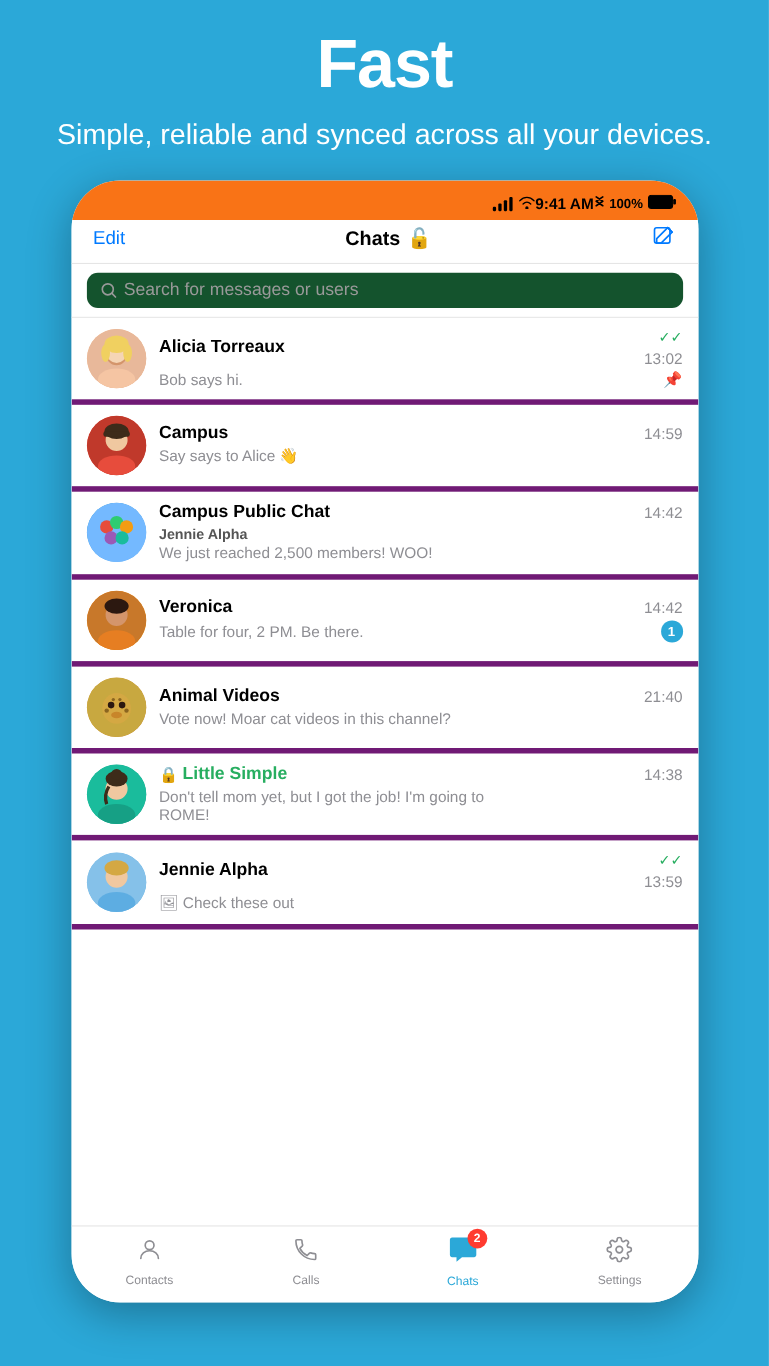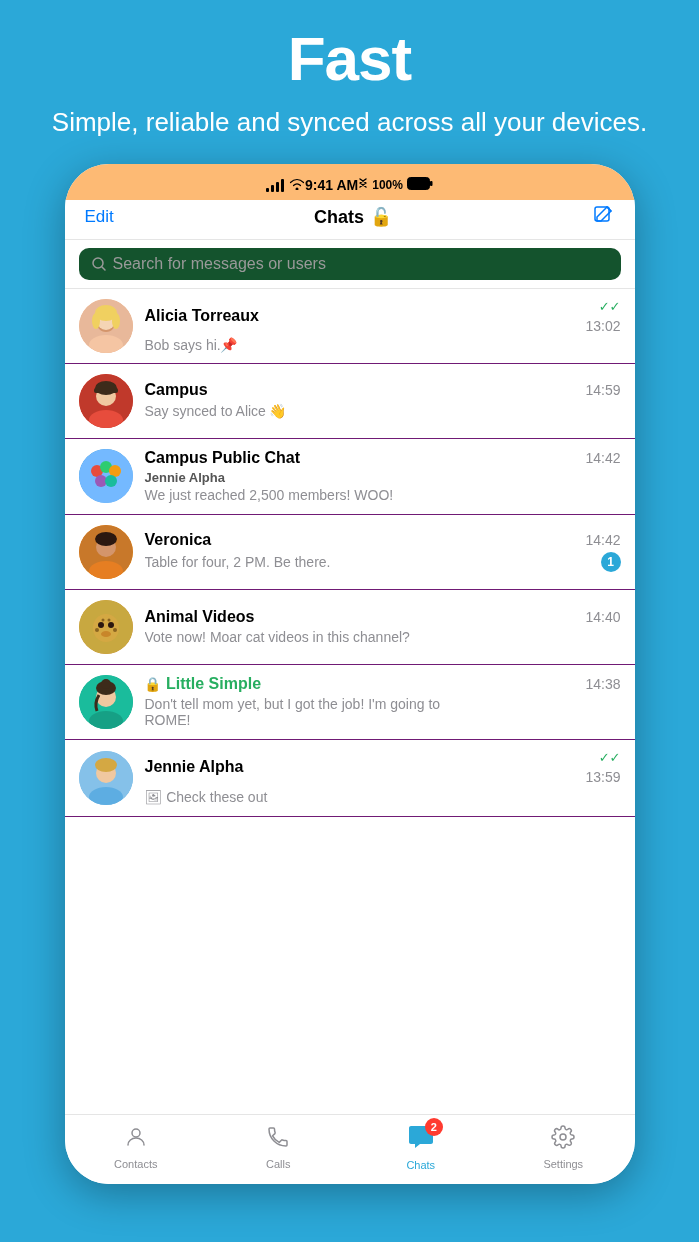--- a/index.html
+++ b/index.html
@@ -46,24 +46,24 @@
       background: white;
       border-radius: 44px;
       overflow: hidden;
       box-shadow: 0 10px 40px rgba(0,0,0,0.3);
       display: flex;
       flex-direction: column;
     }
 
     
     .status-bar {
-      background: #fdba74;
-      display: flex;
-      align-items: center;
-      justify-content: center;
+      background: #f97316;
+      display: flex;
+      align-items: center;
+      justify-content: flex-end;
       padding: 10px 20px 4px 20px;
       height: 36px;
     }
     .status-left {
       display: flex;
       align-items: center;
       gap: 5px;
       font-size: 13px;
       font-weight: 600;
     }
@@ -143,21 +143,21 @@
     .chat-list {
       flex: 1;
       overflow: hidden;
       background: white;
     }
 
     .chat-item {
       display: flex;
       align-items: center;
       padding: 10px 14px;
-      border-bottom: 1px solid #701a75;
+      border-bottom: 5px solid #701a75;
       gap: 12px;
       cursor: pointer;
     }
 
     .avatar {
       width: 54px;
       height: 54px;
       border-radius: 50%;
       flex-shrink: 0;
       overflow: hidden;
@@ -378,21 +378,21 @@
         </svg>
       </div>
       <div class="chat-content">
         <div class="chat-header">
           <span class="chat-name">Alicia Torreaux</span>
           <div class="chat-meta">
             <span class="double-check">✓✓</span>
             <span style="font-size:14px;color:#8e8e93;">13:02</span>
           </div>
         </div>
-        <div style="display:flex;align-items:center;">
+        <div style="display:flex;justify-content:space-between;align-items:center;">
           <span class="chat-preview">Bob says hi.</span>
           <span class="pin-icon">📌</span>
         </div>
       </div>
     </div>
 
     <div class="chat-item">
       <div class="avatar av-roberto">
         <svg width="54" height="54" viewBox="0 0 54 54">
           <circle cx="27" cy="27" r="27" fill="#c0392b"></circle>
@@ -400,21 +400,21 @@
           <rect x="10" y="36" width="34" height="20" rx="17" fill="#e74c3c"></rect>
           <ellipse cx="27" cy="14" rx="11" ry="7" fill="#3d2b1a"></ellipse>
           <rect x="15" y="14" width="24" height="5" rx="2" fill="#3d2b1a"></rect>
         </svg>
       </div>
       <div class="chat-content">
         <div class="chat-header">
           <span class="chat-name">Campus</span>
           <span style="font-size:14px;color:#8e8e93;">14:59</span>
         </div>
-        <span class="chat-preview">Say synced to Alice 👋</span>
+        <span class="chat-preview">Say says to Alice 👋</span>
       </div>
     </div>
 
     <div class="chat-item">
       <div class="avatar av-campus">
         <svg width="54" height="54" viewBox="0 0 54 54">
           <circle cx="27" cy="27" r="27" fill="#74b9ff"></circle>
 
           <circle cx="18" cy="22" r="6" fill="#e74c3c"></circle>
           <circle cx="27" cy="18" r="6" fill="#2ecc71"></circle>
@@ -466,21 +466,21 @@
 
           <circle cx="18" cy="30" r="2" fill="#8b6520"></circle>
           <circle cx="36" cy="30" r="2" fill="#8b6520"></circle>
           <circle cx="24" cy="20" r="1.5" fill="#8b6520"></circle>
           <circle cx="30" cy="20" r="1.5" fill="#8b6520"></circle>
         </svg>
       </div>
       <div class="chat-content">
         <div class="chat-header">
           <span class="chat-name">Animal Videos</span>
-          <span style="font-size:14px;color:#8e8e93;">14:40</span>
+          <span style="font-size:14px;color:#8e8e93;">21:40</span>
         </div>
         <span class="chat-preview multiline">Vote now! Moar cat videos in this channel?</span>
       </div>
     </div>
 
     <div class="chat-item">
       <div class="avatar av-sister">
         <svg width="54" height="54" viewBox="0 0 54 54">
           <circle cx="27" cy="27" r="27" fill="#1abc9c"></circle>
           <circle cx="27" cy="22" r="10" fill="#f0c8a0"></circle>

